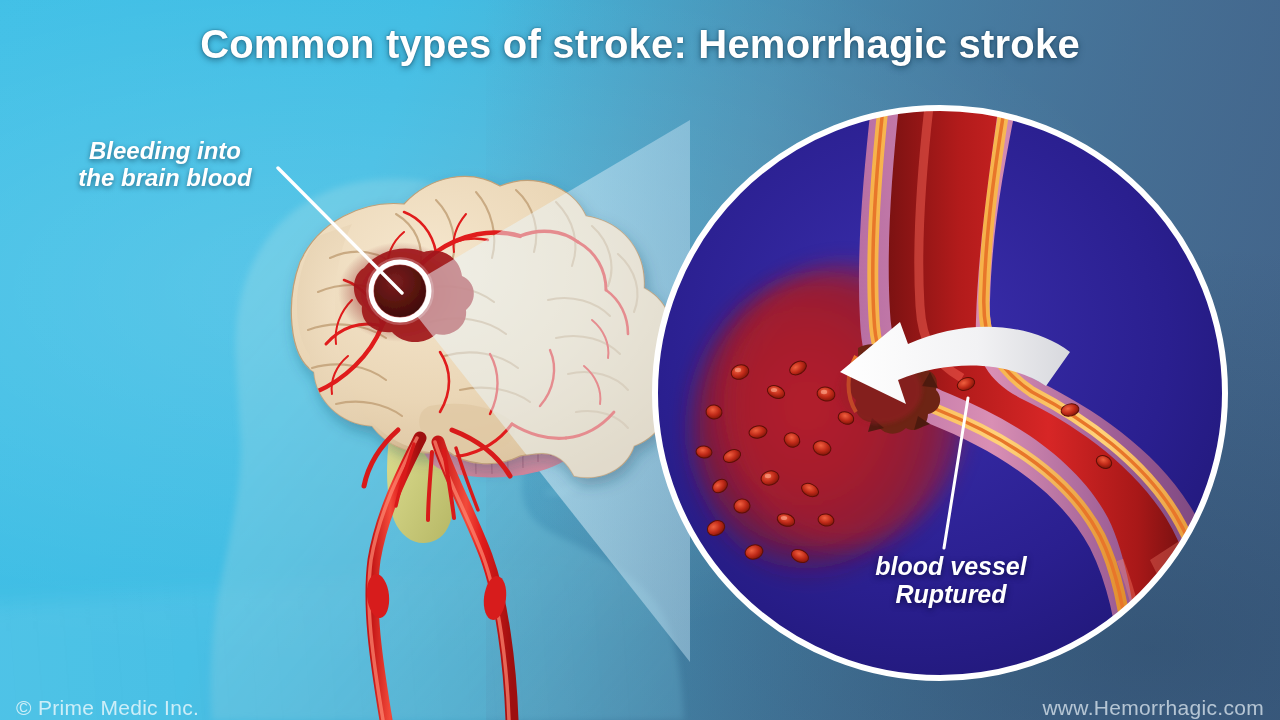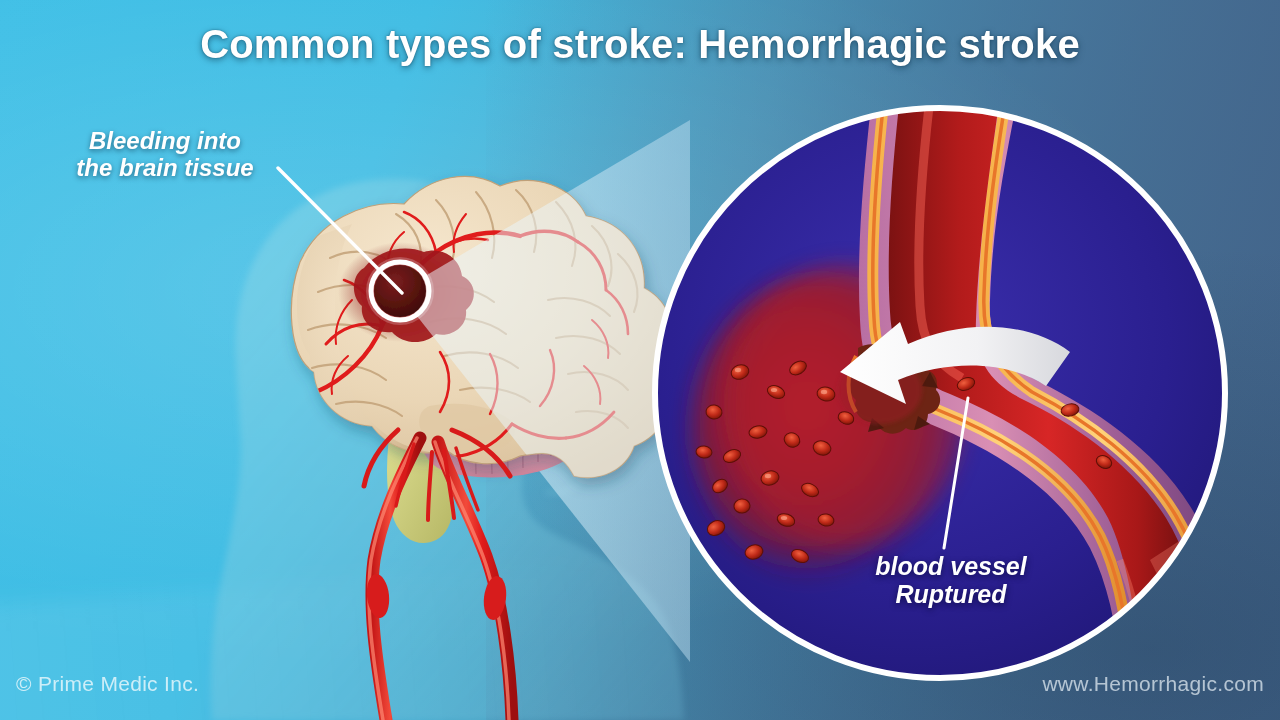--- a/index.html
+++ b/index.html
@@ -27,25 +27,25 @@
     position:absolute;left:0;top:22px;width:100%;text-align:center;
     color:#fff;font-size:40px;font-weight:bold;letter-spacing:.2px;
     text-shadow:0 2px 6px rgba(10,45,70,.55),0 0 2px rgba(10,45,70,.5);
     white-space:nowrap;
   }
   
   .lbl{
     position:absolute;color:#fff;font-weight:bold;font-style:italic;
     line-height:1.12;text-shadow:0 2px 5px rgba(8,40,65,.55);
   }
-  .lbl-bleed{left:40px;top:128px;width:250px;font-size:24px;text-align:center;}
+  .lbl-bleed{left:40px;top:138px;width:250px;font-size:24px;text-align:center;}
   .lbl-rupt{left:836px;top:552px;width:230px;font-size:25px;text-align:center;
     text-shadow:0 2px 6px rgba(10,10,60,.8);}
   
-  .foot{position:absolute;bottom:24px;font-size:21px;color:rgba(255,255,255,.72);
+  .foot{position:absolute;bottom:0;font-size:21px;color:rgba(255,255,255,.72);
     letter-spacing:.3px;}
   .foot-l{left:16px;}
   .foot-r{right:16px;color:rgba(235,244,250,.70);}
   svg{display:block;}
   .layer{position:absolute;inset:0;}
 </style>
 </head>
 <body>
 
 <div id="stage">
@@ -433,21 +433,21 @@
       </g>
     </g>
 
     <circle cx="940" cy="393" r="285" fill="none" stroke="#ffffff" stroke-width="6"></circle>
   </svg>
 
   <div class="title">Common types of stroke: Hemorrhagic stroke</div>
 
   <div class="lbl lbl-bleed">
     <div>Bleeding into</div>
-    <div>the brain tissue</div>
+    <div>the brain blood</div>
   </div>
 
   <div class="lbl lbl-rupt">
     <div>blood vessel</div>
     <div>Ruptured</div>
   </div>
 
   <div class="foot foot-l">© Prime Medic Inc.</div>
   <div class="foot foot-r">www.Hemorrhagic.com</div>
 

